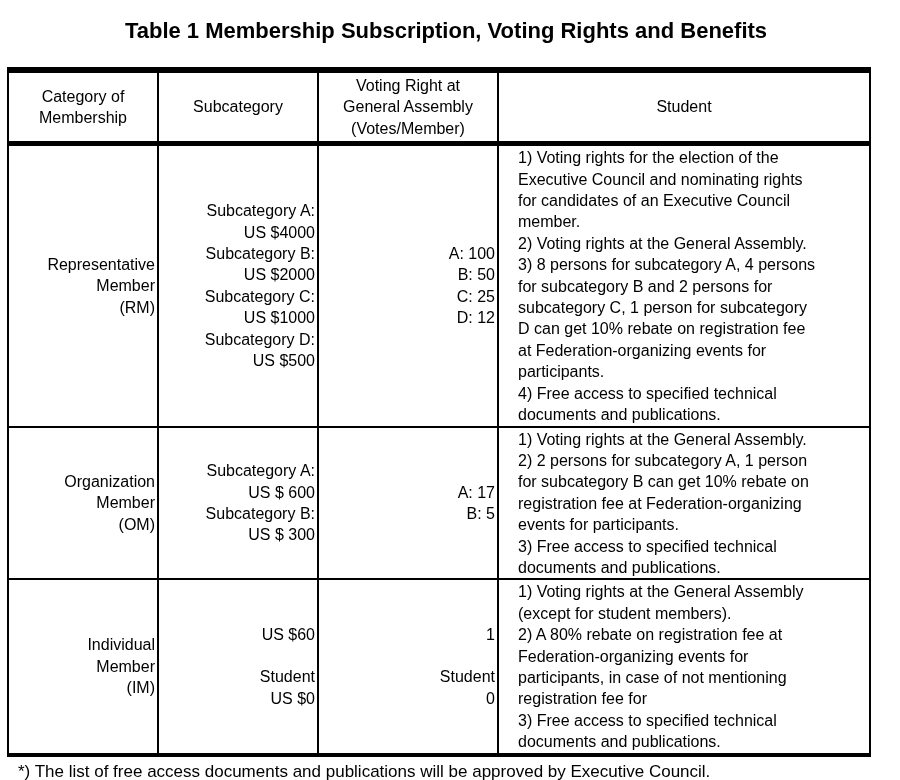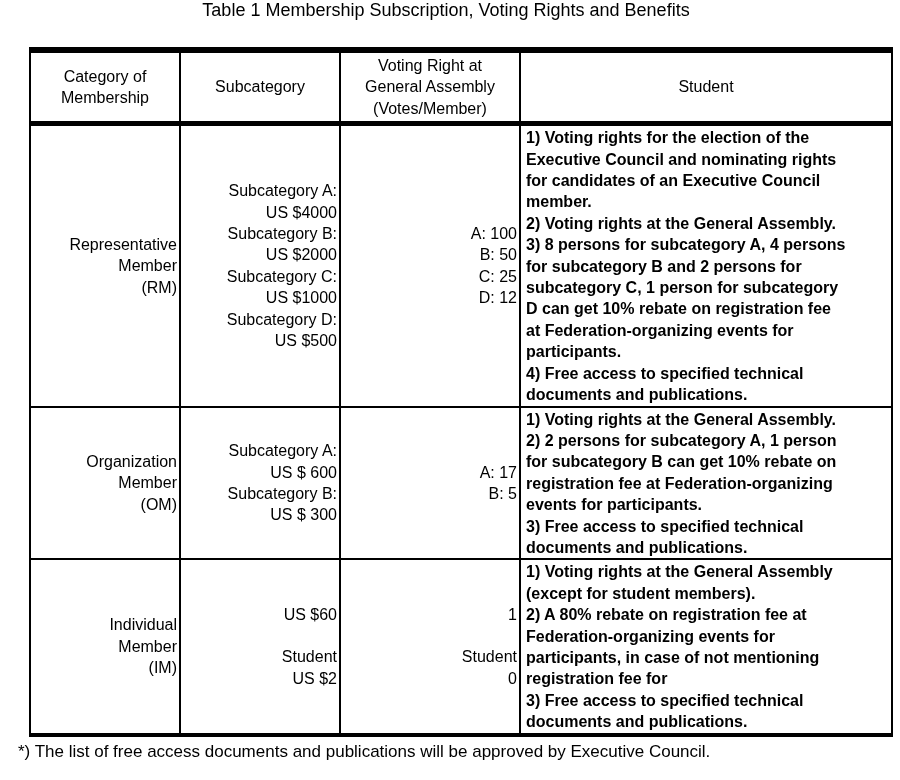--- a/index.html
+++ b/index.html
@@ -4,31 +4,33 @@
 <style>
   * { margin: 0; padding: 0; box-sizing: border-box; }
   html, body {
     width: 900px; height: 780px;
     background: #ffffff;
     color: #000000;
     font-family: "Liberation Sans", sans-serif;
     overflow: hidden;
   }
   .doc-title {
+    padding-top: 20px;
     width: 892px;
     text-align: center;
-    font-size: 18px;
+    font-size: 22px;
     line-height: 21px;
     color: #000;
+    font-weight: bold;
   }
   table.membership {
     border-collapse: collapse;
     table-layout: fixed;
     width: 862px;
-    margin: 26px 0 0 29px;
+    margin: 26px 0 0 7px;
     border-top: 6px solid #000;
     border-bottom: 4px solid #000;
     border-left: 2px solid #000;
     border-right: 2px solid #000;
   }
   table.membership th,
   table.membership td {
     border: 2px solid #000;
     font-size: 16px;
     line-height: 21.4px;
@@ -44,22 +46,21 @@
     padding: 2px;
   }
   td.cell-center {
     text-align: right;
     vertical-align: middle;
     padding: 2px;
   }
   td.cell-benefits {
     text-align: left;
     vertical-align: top;
-    padding: 1px 3px 0 5px;
-    font-weight: bold;
+    padding: 1px 3px 0 19px;
   }
   tr.row-rm { height: 280px; }
   tr.row-om { height: 152px; }
   tr.row-im { height: 171px; }
   .footnote {
     margin: 4px 0 0 18px;
     font-size: 17px;
     line-height: 21px;
     color: #000;
   }
@@ -136,21 +137,21 @@
 3) Free access to specified technical
 documents and publications.</td>
     </tr>
     <tr class="row-im">
       <td class="cell-center">Individual
 Member
 (IM)</td>
       <td class="cell-center">US $60
 
 Student
-US $2</td>
+US $0</td>
       <td class="cell-center">1
 
 Student
 0</td>
       <td class="cell-benefits">1) Voting rights at the General Assembly
 (except for student members).
 2) A 80% rebate on registration fee at
 Federation-organizing events for
 participants, in case of not mentioning
 registration fee for

